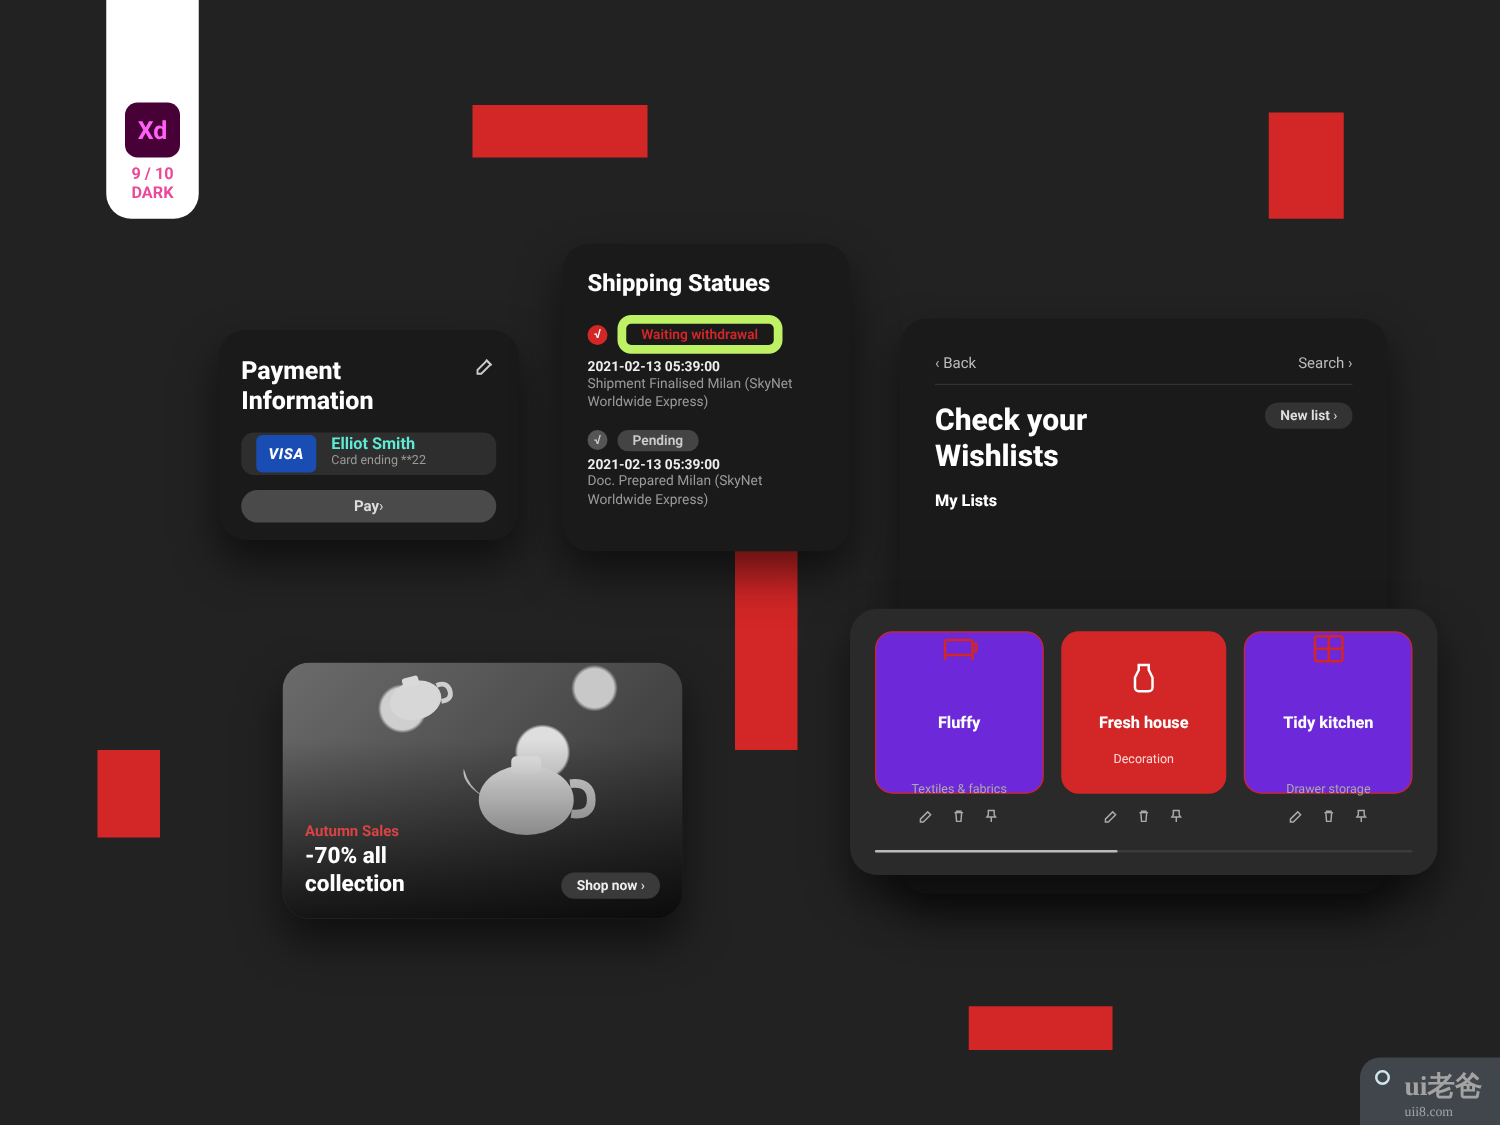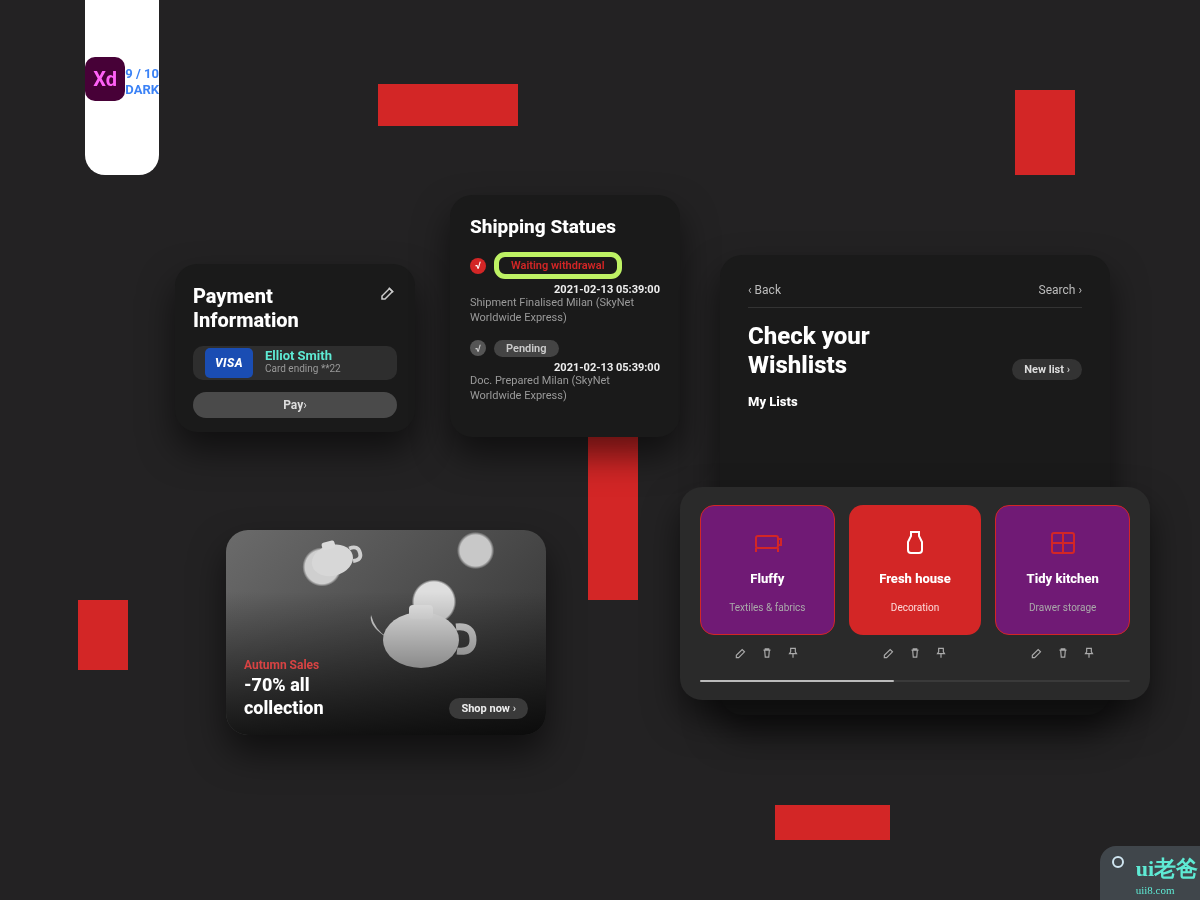--- a/index.html
+++ b/index.html
@@ -16,33 +16,33 @@
   .deco2 { right: 125px; top: 90px; width: 60px; height: 85px; }
   .deco3 { left: 78px; top: 600px; width: 50px; height: 70px; }
   .deco4 { left: 588px; top: 420px; width: 50px; height: 180px; }
   .deco5 { left: 775px; bottom: 60px; width: 115px; height: 35px; }
 
   .badge-box {
     position: absolute; left: 85px; top: 0;
     width: 74px; height: 175px;
     background: #fff;
     border-radius: 0 0 20px 20px;
-    display: flex; 
+    display: flex; flex-direction: column;
     align-items: center; justify-content: flex-end;
     padding-bottom: 12px;
   }
   .xd-logo {
     width: 44px; height: 44px;
     background: #470137;
     border-radius: 10px;
     display: flex; align-items: center; justify-content: center;
     color: #ff61f6; font-weight: 700; font-size: 20px;
     margin-bottom: 6px;
   }
-  .badge-text { color: #3b82f6; font-size: 13px; font-weight: 700; text-align: center; line-height: 1.2; }
+  .badge-text { color: #ec4899; font-size: 13px; font-weight: 700; text-align: center; line-height: 1.2; }
 
   .card {
     position: absolute;
     background: #1a1a1a;
     border-radius: 22px;
     box-shadow: 0 18px 35px rgba(0,0,0,.55);
   }
 
   
   .payment { left: 175px; top: 264px; width: 240px; padding: 20px 18px 14px; }
@@ -75,23 +75,23 @@
   .ship-dot {
     width: 16px; height: 16px; border-radius: 50%;
     display: flex; align-items: center; justify-content: center;
     font-size: 10px; font-weight: 700;
   }
   .ship-dot.active { background: #d32626; color: #fff; }
   .ship-dot.done { background: #555; color: #ccc; }
   .ship-pill {
     border-radius: 11px; padding: 2px 12px; font-size: 11px; font-weight: 600;
   }
-  .ship-pill.active { border: 5px solid #bef264; color: #d32626; }
+  .ship-pill.active { border: 7px solid #bef264; color: #d32626; }
   .ship-pill.done { background: #444; color: #ccc; }
-  .ship-date { font-size: 11px; font-weight: 700; color: #eee; text-align: right; }
+  .ship-date { font-size: 11px; font-weight: 700; color: #eee; }
   .ship-desc { font-size: 11px; color: #9a9a9a; line-height: 1.35; }
 
   
   .promo { left: 226px; top: 530px; width: 320px; height: 205px; overflow: hidden; display: flex; flex-direction: column; justify-content: flex-end; }
   .promo-bg {
     position: absolute; inset: 0;
     background: radial-gradient(circle at 65% 35%, #dedede 0 8%, transparent 9%),
                 radial-gradient(circle at 30% 18%, #cfcfcf 0 6%, transparent 7%),
                 radial-gradient(circle at 78% 10%, #c8c8c8 0 5%, transparent 6%),
                 linear-gradient(135deg, #6b6b6b 0%, #4a4a4a 55%, #2e2e2e 100%);
@@ -108,42 +108,42 @@
   .promo-row { display: flex; justify-content: space-between; align-items: flex-end; }
   .shop-btn {
     background: #3a3a3a; border-radius: 12px; padding: 4px 12px;
     font-size: 11px; font-weight: 700; color: #eee; cursor: pointer;
   }
 
   
   .wishlist { left: 720px; top: 255px; width: 390px; padding: 28px 28px 22px; }
   .wl-top { display: flex; justify-content: space-between; font-size: 12px; color: #bbb; border-bottom: 1px solid #333; padding-bottom: 10px; }
   .wl-top span { cursor: pointer; }
-  .wl-title-row { display: flex; justify-content: space-between; align-items: flex-end; margin-top: 14px; }
+  .wl-title-row { display: flex; justify-content: space-between; align-items: flex-start; margin-top: 14px; }
   .wl-title { font-size: 24px; font-weight: 800; line-height: 1.2; }
   .new-list-btn {
     background: #333; border-radius: 12px; padding: 4px 12px;
     font-size: 11px; font-weight: 700; color: #ddd; cursor: pointer;
   }
   .wl-desc { font-size: 11px; color: #888; margin-top: 10px; line-height: 1.45; }
   .wl-section { font-size: 13px; font-weight: 800; margin-top: 14px; }
 
   .wl-tiles-wrap {
     position: absolute; left: -40px; right: -40px; top: 232px;
     background: #2a2a2a; border-radius: 22px;
     box-shadow: 0 18px 35px rgba(0,0,0,.55);
     padding: 18px 20px;
   }
   .wl-tiles { display: flex; gap: 14px; }
   .tile {
     flex: 1; height: 130px; border-radius: 14px;
     display: flex; flex-direction: column; align-items: center; justify-content: center;
     cursor: pointer;
   }
-  .tile.outline { border: 1.5px solid #d32626; background: #701a75; }
+  .tile.outline { border: 1.5px solid #d32626; background: #6d28d9; gap: 24px; }
   .tile.solid { background: #d32626; }
   .tile-icon { margin-bottom: 8px; }
   .tile-icon svg { stroke-width: 2; fill: none; width: 32px; height: 32px; }
   .tile.outline .tile-icon svg { stroke: #d32626; }
   .tile.solid .tile-icon svg { stroke: #fff; }
   .tile-name { font-size: 13px; font-weight: 800; }
   .tile-sub { font-size: 10px; margin-top: 16px; }
   .tile.outline .tile-sub { color: #aaa; }
   .tile.solid .tile-sub { color: #fcdada; }
   .tile-actions-row { display: flex; gap: 14px; margin-top: 10px; }
@@ -152,22 +152,22 @@
   .tile-actions svg { width: 14px; height: 14px; stroke: #aaa; fill: none; stroke-width: 2; }
   .scroll-track { margin-top: 16px; height: 2px; background: #3a3a3a; position: relative; border-radius: 1px; }
   .scroll-thumb { position: absolute; left: 0; width: 45%; height: 2px; background: #bbb; border-radius: 1px; }
   .wishlist { height: 460px; }
 
   
   .watermark {
     position: absolute; right: 0; bottom: 0;
     background: rgba(90,100,110,.55);
     border-radius: 16px 0 0 0;
-    padding: 8px 2px 4px 36px;
-    color: #5eead4; font-family: serif;
+    padding: 8px 14px 4px 36px;
+    color: #a3a3a3; font-family: serif;
   }
   .watermark .small { font-size: 11px; display: block; }
   .watermark .big { font-size: 22px; font-weight: 600; }
   .watermark::before {
     content: ""; position: absolute; left: 12px; top: 10px;
     width: 8px; height: 8px; border: 2px solid #cfe5f0; border-radius: 50%;
   }
 
   .chev::after { content: " ›"; font-weight: 400; }
   .chev-l::before { content: "‹ "; font-weight: 400; }

